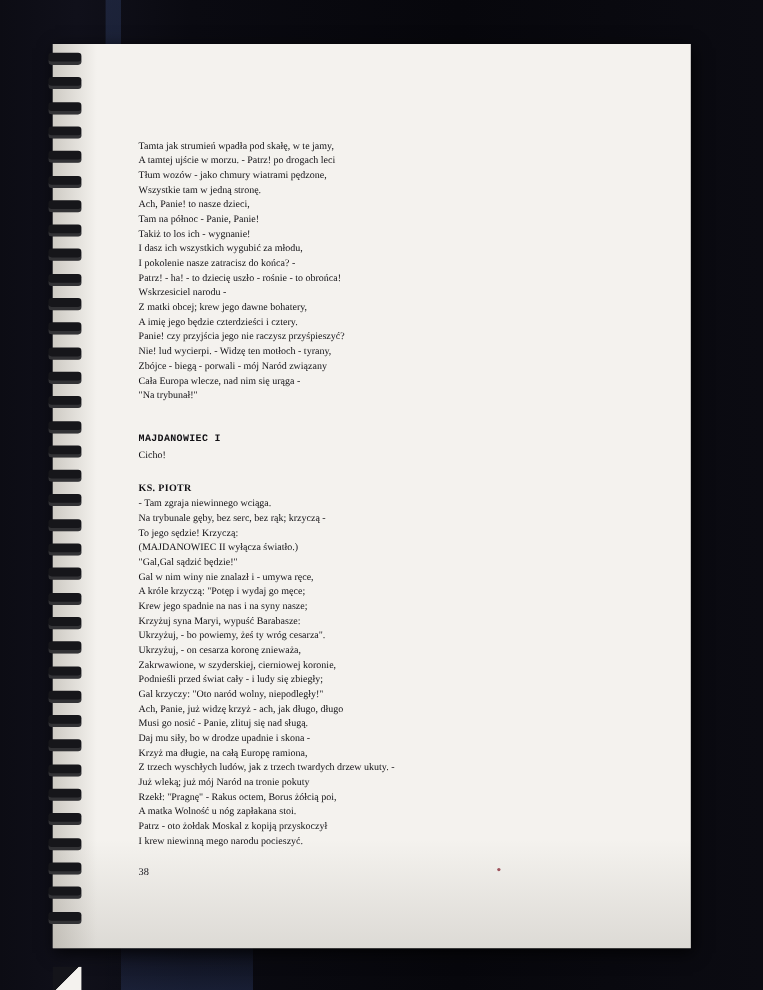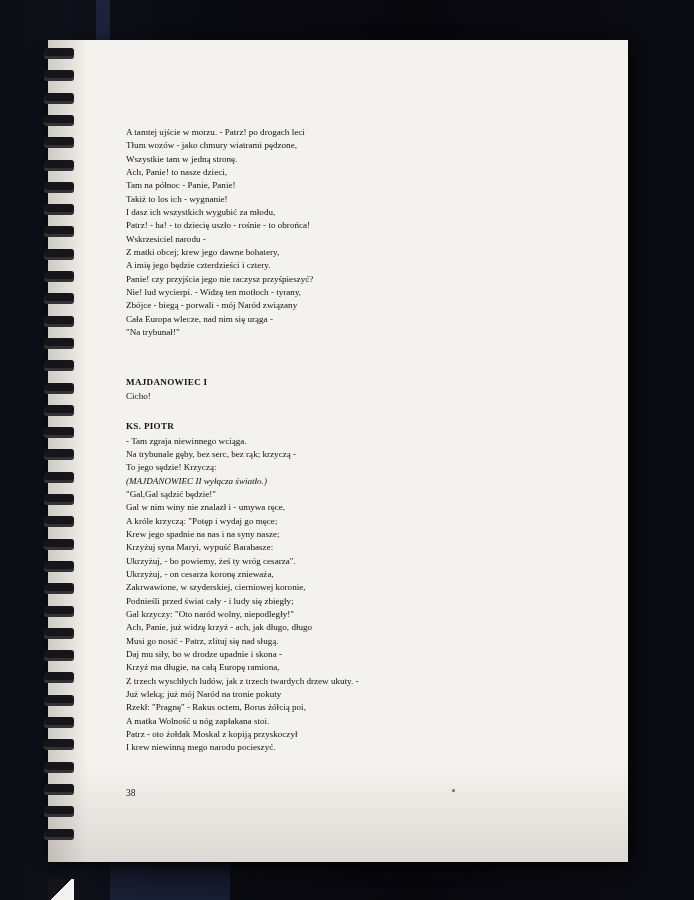--- a/index.html
+++ b/index.html
@@ -100,23 +100,22 @@
   }
   .line {
     white-space: pre;
   }
   .speaker {
     font-weight: bold;
     margin-top: 17px;
     margin-bottom: 1px;
     letter-spacing: 0.3px;
   }
-  .speaker.first { margin-top: 36px; }
+  .speaker.first { margin-top: 26px; font-family: Liberation Mono, monospace; }
   .stage {
-    font-style: italic;
   }
 
   .folio {
     position: absolute;
     left: 78px;
     top: 748px;
     font-size: 9.4px;
     color: #14131a;
   }
 
@@ -146,27 +145,29 @@
 <div class="band-left"></div>
 <div class="band-bottom"></div>
 
 <div class="sheet-edge"></div>
 
 <div class="page">
   <div class="page-inner-shadow"></div>
 
   <div class="content" id="content">
       <div class="stanza">
+        <div class="line">Tamta jak strumień wpadła pod skałę, w te jamy,</div>
         <div class="line">A tamtej ujście w morzu. - Patrz! po drogach leci</div>
         <div class="line">Tłum wozów - jako chmury wiatrami pędzone,</div>
         <div class="line">Wszystkie tam w jedną stronę.</div>
         <div class="line">Ach, Panie! to nasze dzieci,</div>
         <div class="line">Tam na północ - Panie, Panie!</div>
         <div class="line">Takiż to los ich - wygnanie!</div>
         <div class="line">I dasz ich wszystkich wygubić za młodu,</div>
+        <div class="line">I pokolenie nasze zatracisz do końca? -</div>
         <div class="line">Patrz! - ha! - to dziecię uszło - rośnie - to obrońca!</div>
         <div class="line">Wskrzesiciel narodu -</div>
         <div class="line">Z matki obcej; krew jego dawne bohatery,</div>
         <div class="line">A imię jego będzie czterdzieści i cztery.</div>
         <div class="line">Panie! czy przyjścia jego nie raczysz przyśpieszyć?</div>
         <div class="line">Nie! lud wycierpi. - Widzę ten motłoch - tyrany,</div>
         <div class="line">Zbójce - biegą - porwali - mój Naród związany</div>
         <div class="line">Cała Europa wlecze, nad nim się urąga -</div>
         <div class="line">"Na trybunał!"</div>
       </div>
@@ -188,21 +189,21 @@
         <div class="line">Gal w nim winy nie znalazł i - umywa ręce,</div>
         <div class="line">A króle krzyczą: "Potęp i wydaj go męce;</div>
         <div class="line">Krew jego spadnie na nas i na syny nasze;</div>
         <div class="line">Krzyżuj syna Maryi, wypuść Barabasze:</div>
         <div class="line">Ukrzyżuj, - bo powiemy, żeś ty wróg cesarza".</div>
         <div class="line">Ukrzyżuj, - on cesarza koronę znieważa,</div>
         <div class="line">Zakrwawione, w szyderskiej, cierniowej koronie,</div>
         <div class="line">Podnieśli przed świat cały - i ludy się zbiegły;</div>
         <div class="line">Gal krzyczy: "Oto naród wolny, niepodległy!"</div>
         <div class="line">Ach, Panie, już widzę krzyż - ach, jak długo, długo</div>
-        <div class="line">Musi go nosić - Patrz, zlituj się nad sługą.</div>
+        <div class="line">Musi go nosić - Panie, zlituj się nad sługą.</div>
         <div class="line">Daj mu siły, bo w drodze upadnie i skona -</div>
         <div class="line">Krzyż ma długie, na całą Europę ramiona,</div>
         <div class="line">Z trzech wyschłych ludów, jak z trzech twardych drzew ukuty. -</div>
         <div class="line">Już wleką; już mój Naród na tronie pokuty</div>
         <div class="line">Rzekł: "Pragnę" - Rakus octem, Borus żółcią poi,</div>
         <div class="line">A matka Wolność u nóg zapłakana stoi.</div>
         <div class="line">Patrz - oto żołdak Moskal z kopiją przyskoczył</div>
         <div class="line">I krew niewinną mego narodu pocieszyć.</div>
       </div>
     </div>

